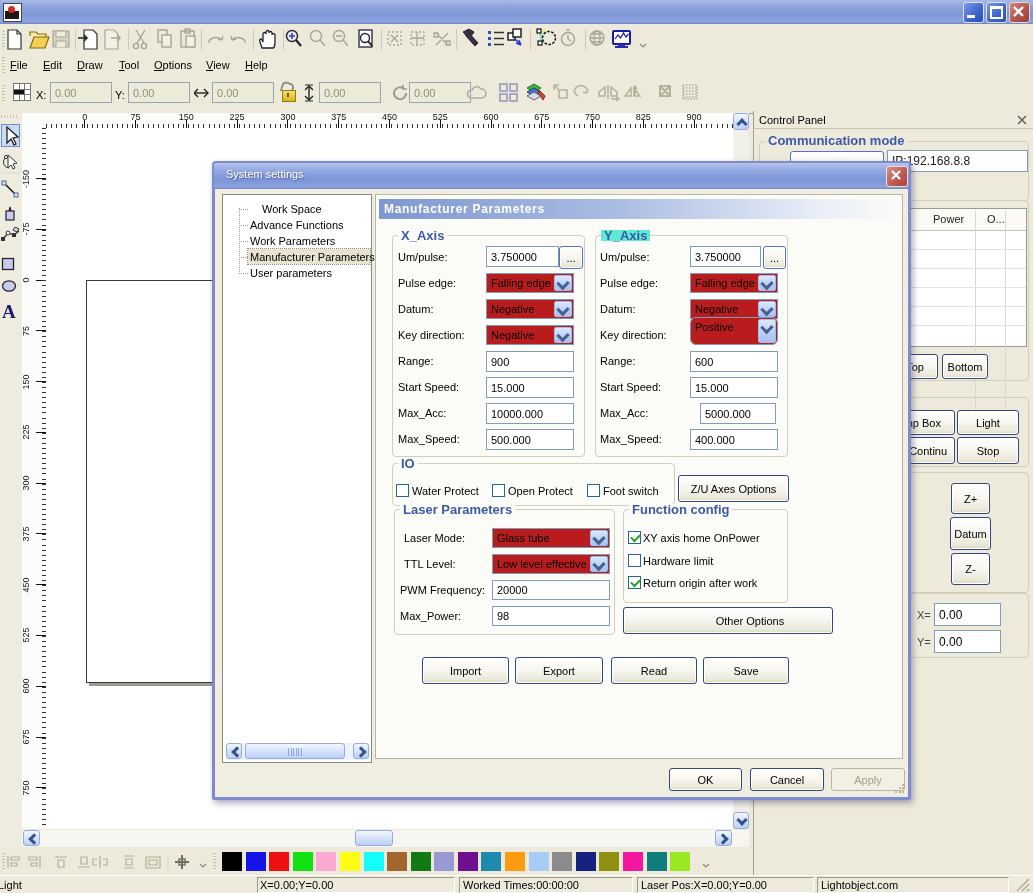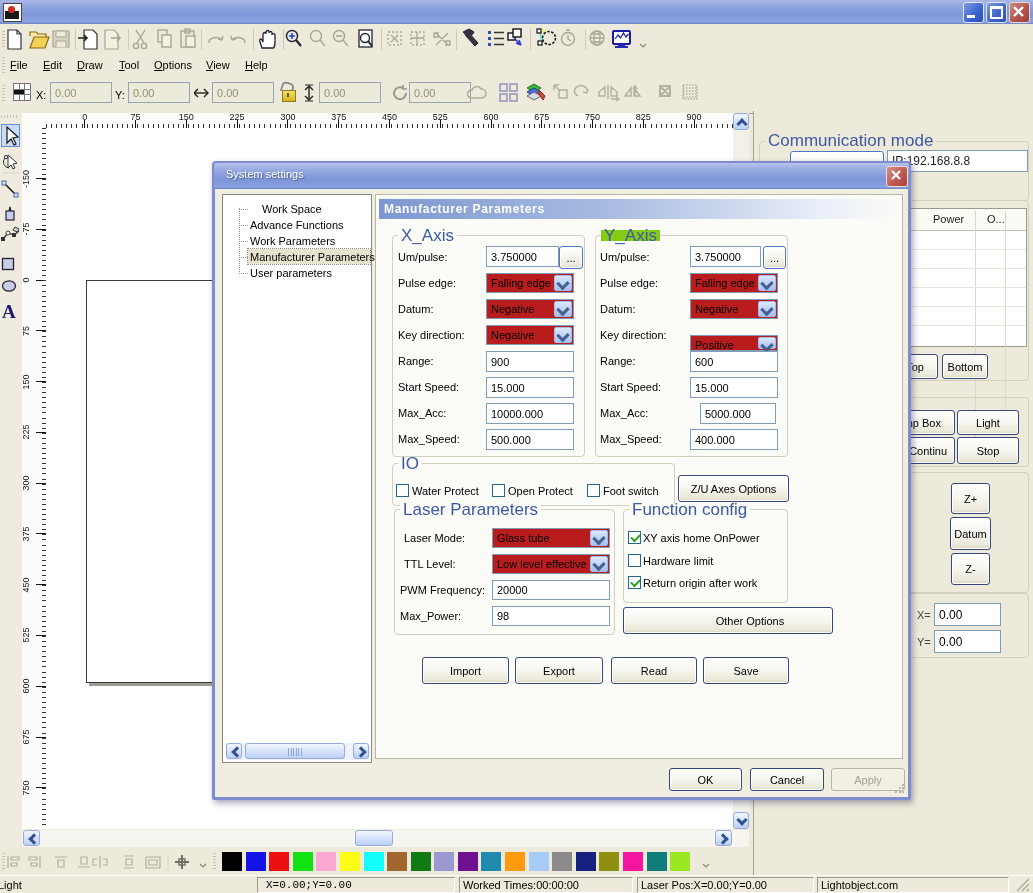--- a/index.html
+++ b/index.html
@@ -3,21 +3,21 @@
 <style>
 html,body{margin:0;padding:0;}
 #screen{position:relative;width:1033px;height:893px;background:#eeeadb;font-family:"Liberation Sans",sans-serif;font-size:11px;overflow:hidden;color:#000;}
 .abs{position:absolute;}
 
 .btn{position:absolute;border:1px solid #35477c;border-radius:3px;background:linear-gradient(180deg,#ffffff,#f6f5ee 50%,#ebe9da 85%,#ddd9c8);box-shadow:inset 0 0 0 1px #fff;display:flex;align-items:center;justify-content:center;font-size:11px;color:#000;}
 .btn.dis{border-color:#b9b5a2;color:#a3a08e;background:#f2f0e3;box-shadow:none;}
 .edit{position:absolute;border:1px solid #7f9db9;background:#fff;font-size:11px;display:flex;align-items:center;padding-left:4px;box-sizing:border-box;}
 .gedit{position:absolute;border:1px solid #96a4b5;background:#ecead9;font-size:11px;color:#928f7a;display:flex;align-items:center;padding-left:4px;box-sizing:border-box;}
 .grp{position:absolute;border:1px solid #d2cfba;border-radius:4px;box-sizing:border-box;}
-.glabel{position:absolute;font-size:17px;color:#3c59a6;padding:0 3px;line-height:11px;}
+.glabel{position:absolute;font-size:13px;color:#3c59a6;padding:0 3px;line-height:11px;font-weight:bold;}
 .combo{position:absolute;border:1px solid #7f9db9;background:#b91c1c;box-sizing:border-box;font-size:11px;}
 .combo .tx{position:absolute;left:4px;top:3px;}
 .cbtn{position:absolute;right:1px;top:1px;bottom:1px;width:16px;border:1px solid #9ebcf0;border-radius:2px;background:linear-gradient(180deg,#dce8fc,#c0d4f8 50%,#a8c0ee);}
 .chev{position:absolute;left:3px;top:3px;width:7px;height:6px;border-left:3px solid #47618e;border-bottom:3px solid #47618e;transform:rotate(-45deg);transform-origin:center;}
 .cb{position:absolute;width:13px;height:13px;border:1px solid #27658c;background:#fff;box-sizing:border-box;}
 .cb.c::after{content:"";position:absolute;left:2px;top:2px;width:7px;height:4px;border-left:2px solid #21a121;border-bottom:2px solid #21a121;transform:rotate(-45deg);}
 .lbl{position:absolute;font-size:11px;white-space:nowrap;}
 
 .sbtn{position:absolute;border:1px solid #96abdc;border-radius:3px;background:linear-gradient(180deg,#f3f7fe,#d1dffc 60%,#bccff5);box-sizing:border-box;}
 .chU{position:absolute;width:5px;height:5px;border-left:3px solid #31528f;border-top:3px solid #31528f;transform:rotate(45deg);}
@@ -339,20 +339,26 @@
 <div class="abs" style="left:22px;top:830px;width:727px;height:17px;background:#f6f5f0;"></div>
 <div class="sbtn" style="left:23px;top:830px;width:17px;height:16px;">
       <div class="chL" style="left:6px;top:4px;"></div>
     </div>
 <div class="sbtn" style="left:715px;top:830px;width:17px;height:16px;">
       <div class="chR" style="left:3px;top:4px;"></div>
     </div>
 <div class="sbtn" style="left:355px;top:830px;width:38px;height:16px;"></div>
 
 <div class="abs" id="cpanel" style="left:753px;top:111px;width:280px;height:764px;background:#eeeadb;border-left:1px solid #a5a28e;">
+  <div class="abs" style="left:0;top:0;width:280px;height:17px;border-bottom:1px solid #c8c5b2;">
+    <div class="lbl" style="left:5px;top:3px;">Control Panel</div>
+    <svg width="10" height="10" style="position:absolute;left:263px;top:4px;">
+          <path d="M1 1 L9 9 M9 1 L1 9" stroke="#555" stroke-width="1.3"></path>
+        </svg>
+  </div>
   <div class="grp" style="left:5px;top:30px;width:270px;height:60px;"></div>
   <div class="glabel" style="left:11px;top:24px;background:#eeeadb;">Communication mode</div>
   <div class="btn" style="left:36px;top:40px;width:92px;height:26px;border-color:#4f74c8;"></div>
   <div class="edit" style="left:133px;top:39px;width:141px;height:22px;font-size:12px;color:#222;">IP:192.168.8.8</div>
 
   <div class="grp" style="left:5px;top:89px;width:270px;height:181px;"></div>
   <div class="abs" style="left:12px;top:97px;width:261px;height:139px;background:#fff;border:1px solid #9a9a8e;box-sizing:border-box;">
     <div class="abs" style="left:0;top:0;width:259px;height:21px;border-bottom:1px solid #c2c2b6;background:#fbfaf4;"></div>
     <div class="lbl" style="left:166px;top:4px;color:#222;">Power</div>
     <div class="lbl" style="left:220px;top:4px;color:#222;">O...</div>
@@ -423,21 +429,21 @@
   <div class="abs" style="left:576px;top:4px;width:20px;height:19px;background:#17227e;"></div>
   <div class="abs" style="left:599px;top:4px;width:20px;height:19px;background:#8f8f10;"></div>
   <div class="abs" style="left:623px;top:4px;width:20px;height:19px;background:#f516a0;"></div>
   <div class="abs" style="left:647px;top:4px;width:20px;height:19px;background:#107d7d;"></div>
   <div class="abs" style="left:670px;top:4px;width:20px;height:19px;background:#9ae824;"></div>
 </div>
 
 <div class="abs" id="statusbar" style="left:0;top:875px;width:1033px;height:18px;background:#eeeadb;border-top:1px solid #fff;">
   <div class="lbl" style="left:-2px;top:3px;">Light</div>
   <div class="abs" style="left:257px;top:1px;width:196px;height:14px;border:1px solid;border-color:#9d9a84 #fff #fff #9d9a84;">
-        <div class="lbl" style="left:8px;top:1px;font-family:Liberation Mono, monospace;">X=0.00;Y=0.00</div>
+        <div class="lbl" style="left:2px;top:1px;">X=0.00;Y=0.00</div>
       </div>
   <div class="abs" style="left:459px;top:1px;width:172px;height:14px;border:1px solid;border-color:#9d9a84 #fff #fff #9d9a84;">
         <div class="lbl" style="left:3px;top:1px;">Worked Times:00:00:00</div>
       </div>
   <div class="abs" style="left:637px;top:1px;width:175px;height:14px;border:1px solid;border-color:#9d9a84 #fff #fff #9d9a84;">
         <div class="lbl" style="left:3px;top:1px;">Laser Pos:X=0.00;Y=0.00</div>
       </div>
   <div class="abs" style="left:817px;top:1px;width:190px;height:14px;border:1px solid;border-color:#9d9a84 #fff #fff #9d9a84;">
         <div class="lbl" style="left:3px;top:1px;">Lightobject.com</div>
       </div>
@@ -520,40 +526,40 @@
     <div class="lbl" style="left:22px;top:160px;">Range:</div>
     <div class="edit" style="left:110px;top:156px;width:88px;height:21px;">900</div>
     <div class="lbl" style="left:22px;top:186px;">Start Speed:</div>
     <div class="edit" style="left:110px;top:182px;width:88px;height:21px;">15.000</div>
     <div class="lbl" style="left:22px;top:212px;">Max_Acc:</div>
     <div class="edit" style="left:110px;top:208px;width:88px;height:21px;">10000.000</div>
     <div class="lbl" style="left:22px;top:238px;">Max_Speed:</div>
     <div class="edit" style="left:110px;top:234px;width:88px;height:21px;">500.000</div>
 
     <div class="grp" style="left:219px;top:40px;width:193px;height:222px;"></div>
-    <div class="glabel" style="left:225px;top:35px;background:#84cc16;">Y_Axis</div>
+    <div class="glabel" style="left:225px;top:35px;background:#5eead4;">Y_Axis</div>
     <div class="lbl" style="left:224px;top:56px;">Um/pulse:</div>
     <div class="edit" style="left:314px;top:51px;width:71px;height:21px;">3.750000</div>
     <div class="btn" style="left:387px;top:51px;width:21px;height:21px;border-color:#4f74c8;">...</div>
     <div class="lbl" style="left:224px;top:82px;">Pulse edge:</div>
     <div class="combo" style="left:314px;top:78px;width:88px;height:20px;">
           <span class="tx">Falling edge</span>
           <span class="cbtn">
             <span class="chev"></span>
           </span>
         </div>
     <div class="lbl" style="left:224px;top:108px;">Datum:</div>
     <div class="combo" style="left:314px;top:104px;width:88px;height:20px;">
           <span class="tx">Negative</span>
           <span class="cbtn">
             <span class="chev"></span>
           </span>
         </div>
     <div class="lbl" style="left:224px;top:134px;">Key direction:</div>
-    <div class="combo" style="left:314px;top:140px;width:88px;height:16px;">
+    <div class="combo" style="left:314px;top:122px;width:88px;height:28px;border-radius:6px;">
           <span class="tx">Positive</span>
           <span class="cbtn">
             <span class="chev"></span>
           </span>
         </div>
     <div class="lbl" style="left:224px;top:160px;">Range:</div>
     <div class="edit" style="left:314px;top:156px;width:88px;height:21px;">600</div>
     <div class="lbl" style="left:224px;top:186px;">Start Speed:</div>
     <div class="edit" style="left:314px;top:182px;width:88px;height:21px;">15.000</div>
     <div class="lbl" style="left:224px;top:212px;">Max_Acc:</div>

